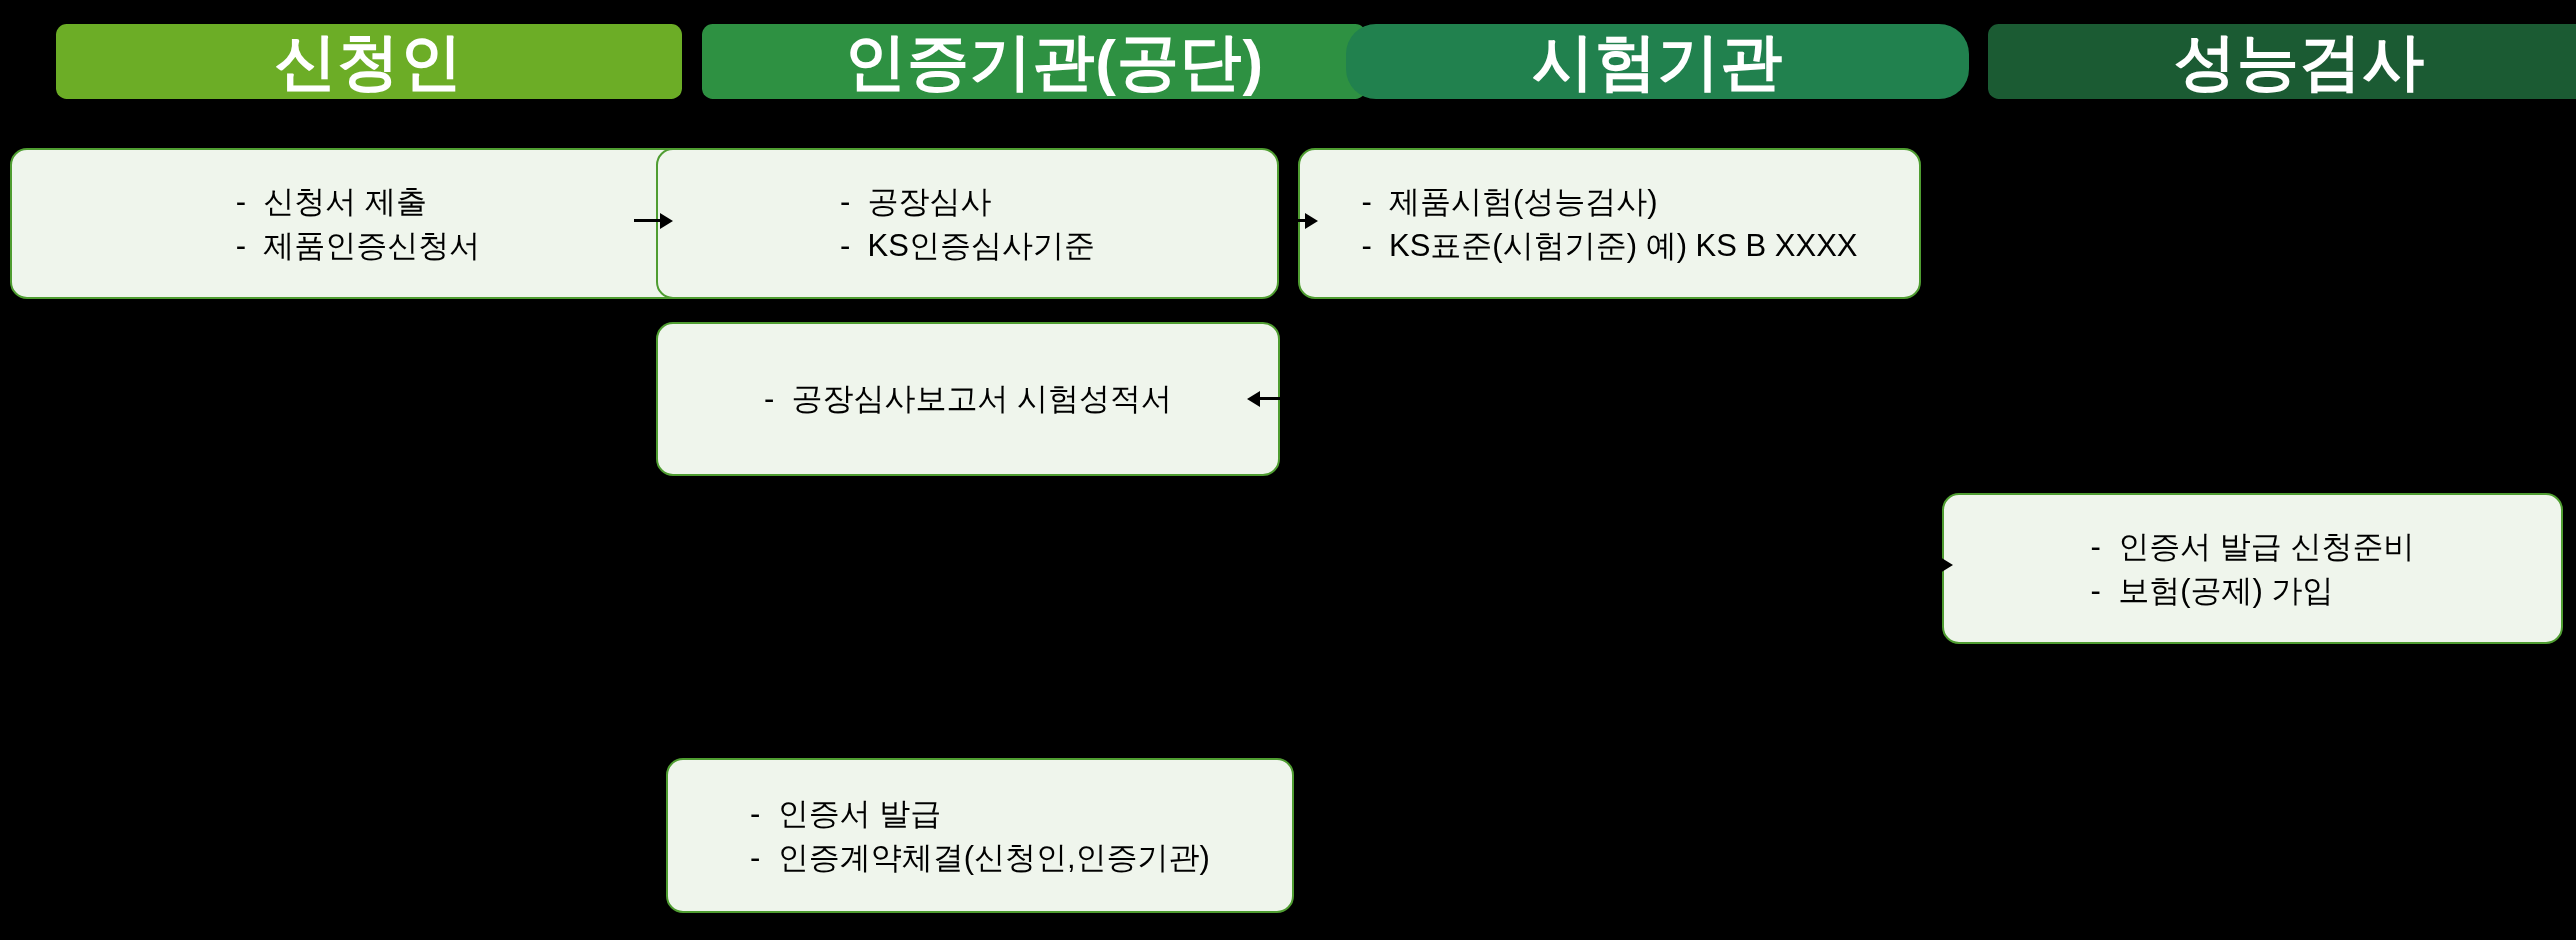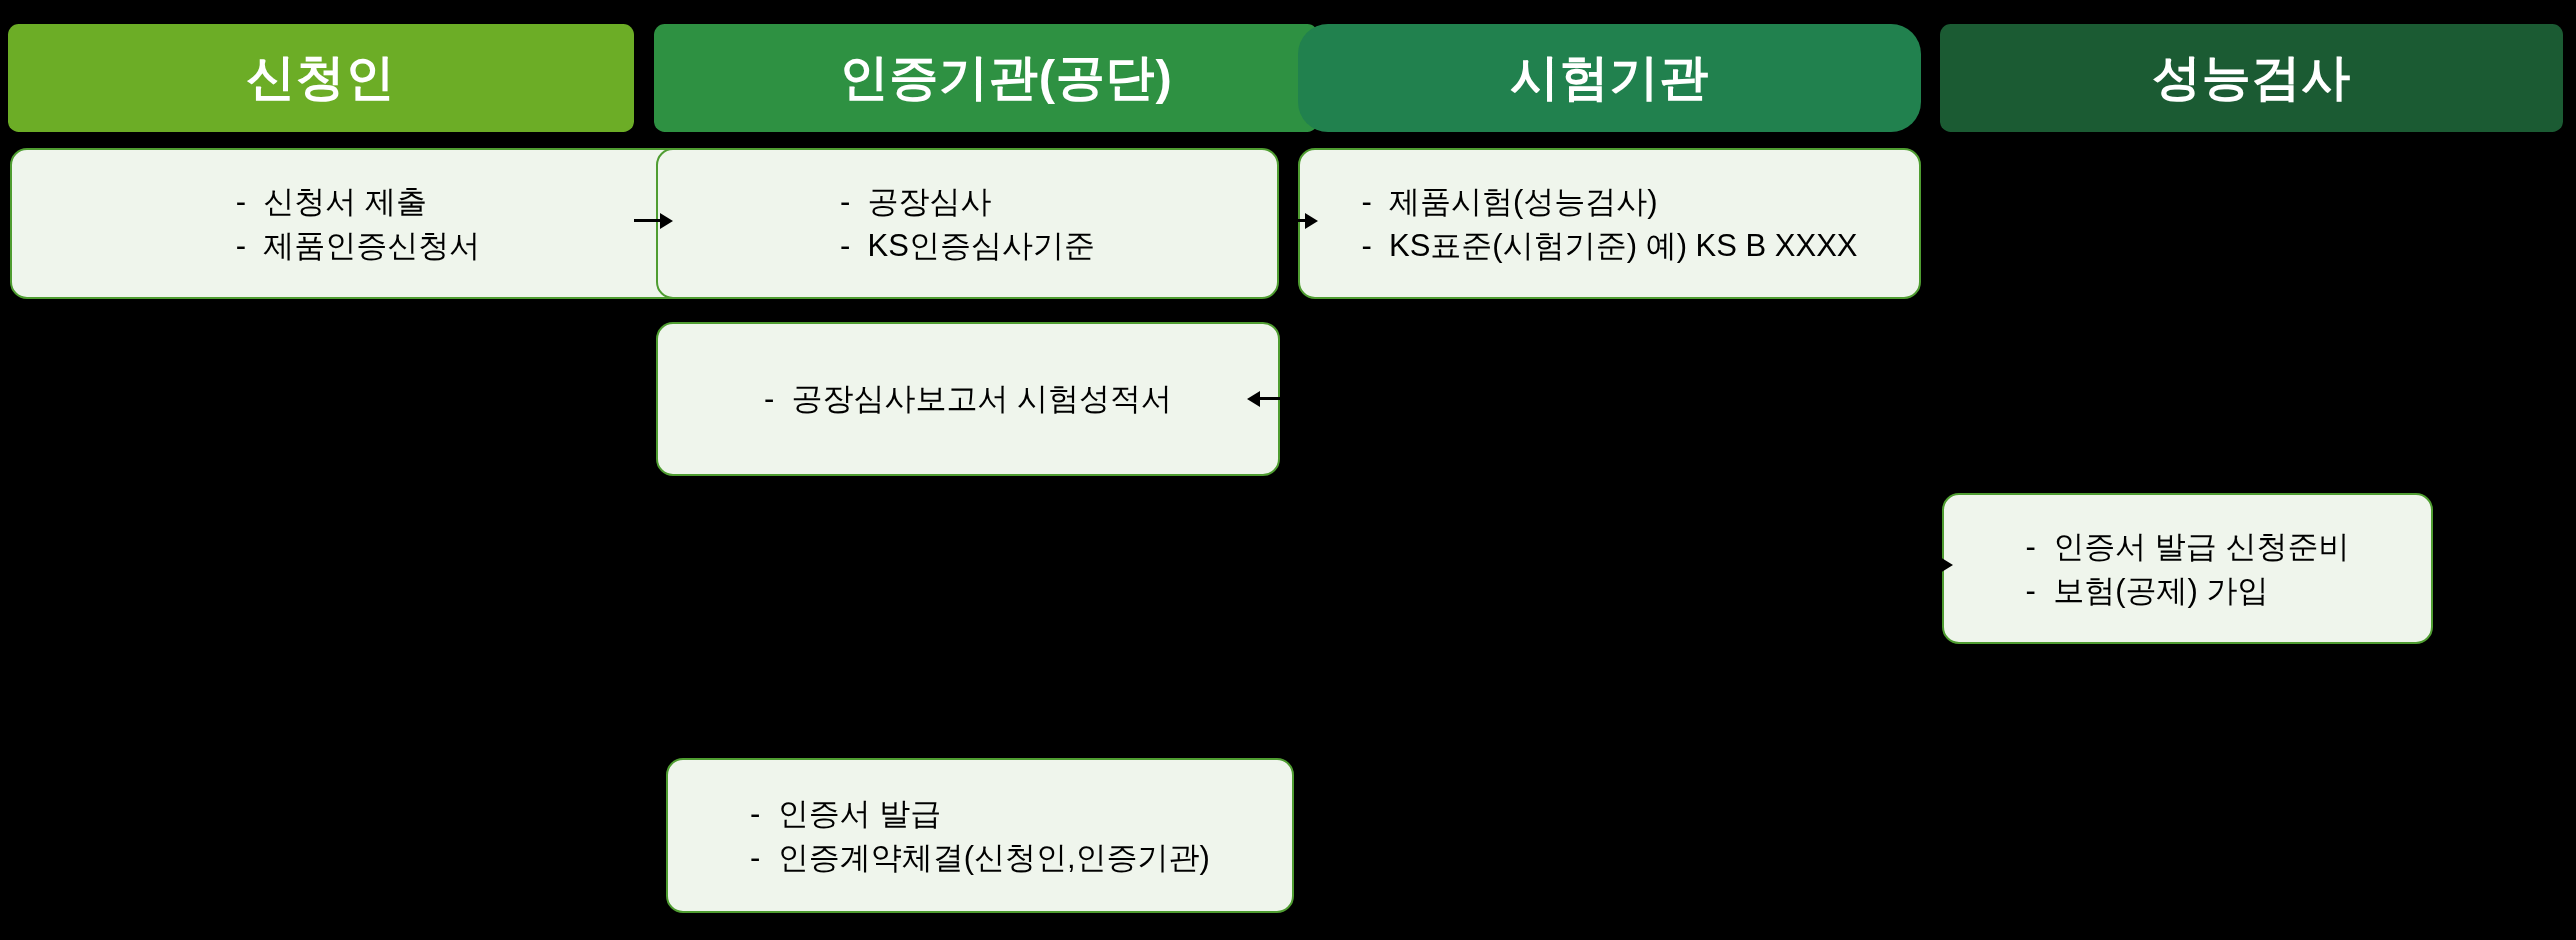--- a/index.html
+++ b/index.html
@@ -12,26 +12,27 @@
   }
   html,body{margin:0;padding:0;background:var(--bg);}
   .canvas{
     position:relative;
     width:2576px;height:940px;
     background:var(--bg);
     font-family:"Liberation Sans",sans-serif;
     overflow:hidden;
   }
   .header{
-    position:absolute;top:24px;height:108px;
+    position:absolute;top:24px;height:75px;
     border-radius:10.7px;
     display:flex;align-items:center;justify-content:center;
     color:var(--header-text);
-    font-size:49px;font-weight:bold;
+    font-size:62px;font-weight:bold;
     letter-spacing:0.8px;
+    margin-left:48px;
   }
   .h1{left:7.7px;width:626px;}
   .h2{left:654px;width:624px;}
   .h3{left:1298px;width:623px;border-radius:30px;}
   .h4{left:1940px;width:623px;}
   .box{
     position:absolute;
     background:var(--box-fill);
     border:2.3px solid var(--box-border);
     border-radius:17px;
@@ -42,21 +43,21 @@
   .box .line{
     font-size:31px;line-height:44px;
     color:var(--body-text);
     white-space:pre;
     text-align:left;
   }
   .b1{left:10px;top:148px;width:696px;height:151px;}
   .b2{left:656px;top:148px;width:623px;height:151px;}
   .b3{left:1298px;top:148px;width:623px;height:151px;}
   .b4{left:656px;top:322px;width:624px;height:154px;}
-  .b5{left:1942px;top:493px;width:491px;height:151px;}
+  .b5{left:1942px;top:493px;width:621px;height:151px;}
   .b6{left:666px;top:758px;width:628px;height:155px;}
   .arrow{
     position:absolute;height:17px;
     display:flex;align-items:center;
   }
   .arrow .shaft{width:26px;height:2.3px;background:var(--arrow);}
   .arrow .head{width:0;height:0;border-top:8.4px solid transparent;border-bottom:8.4px solid transparent;}
   .arrow-right .head{border-left:13px solid var(--arrow);}
   .arrow-left  .head{border-right:13px solid var(--arrow);}
   .a1{left:634px;top:212px;}

